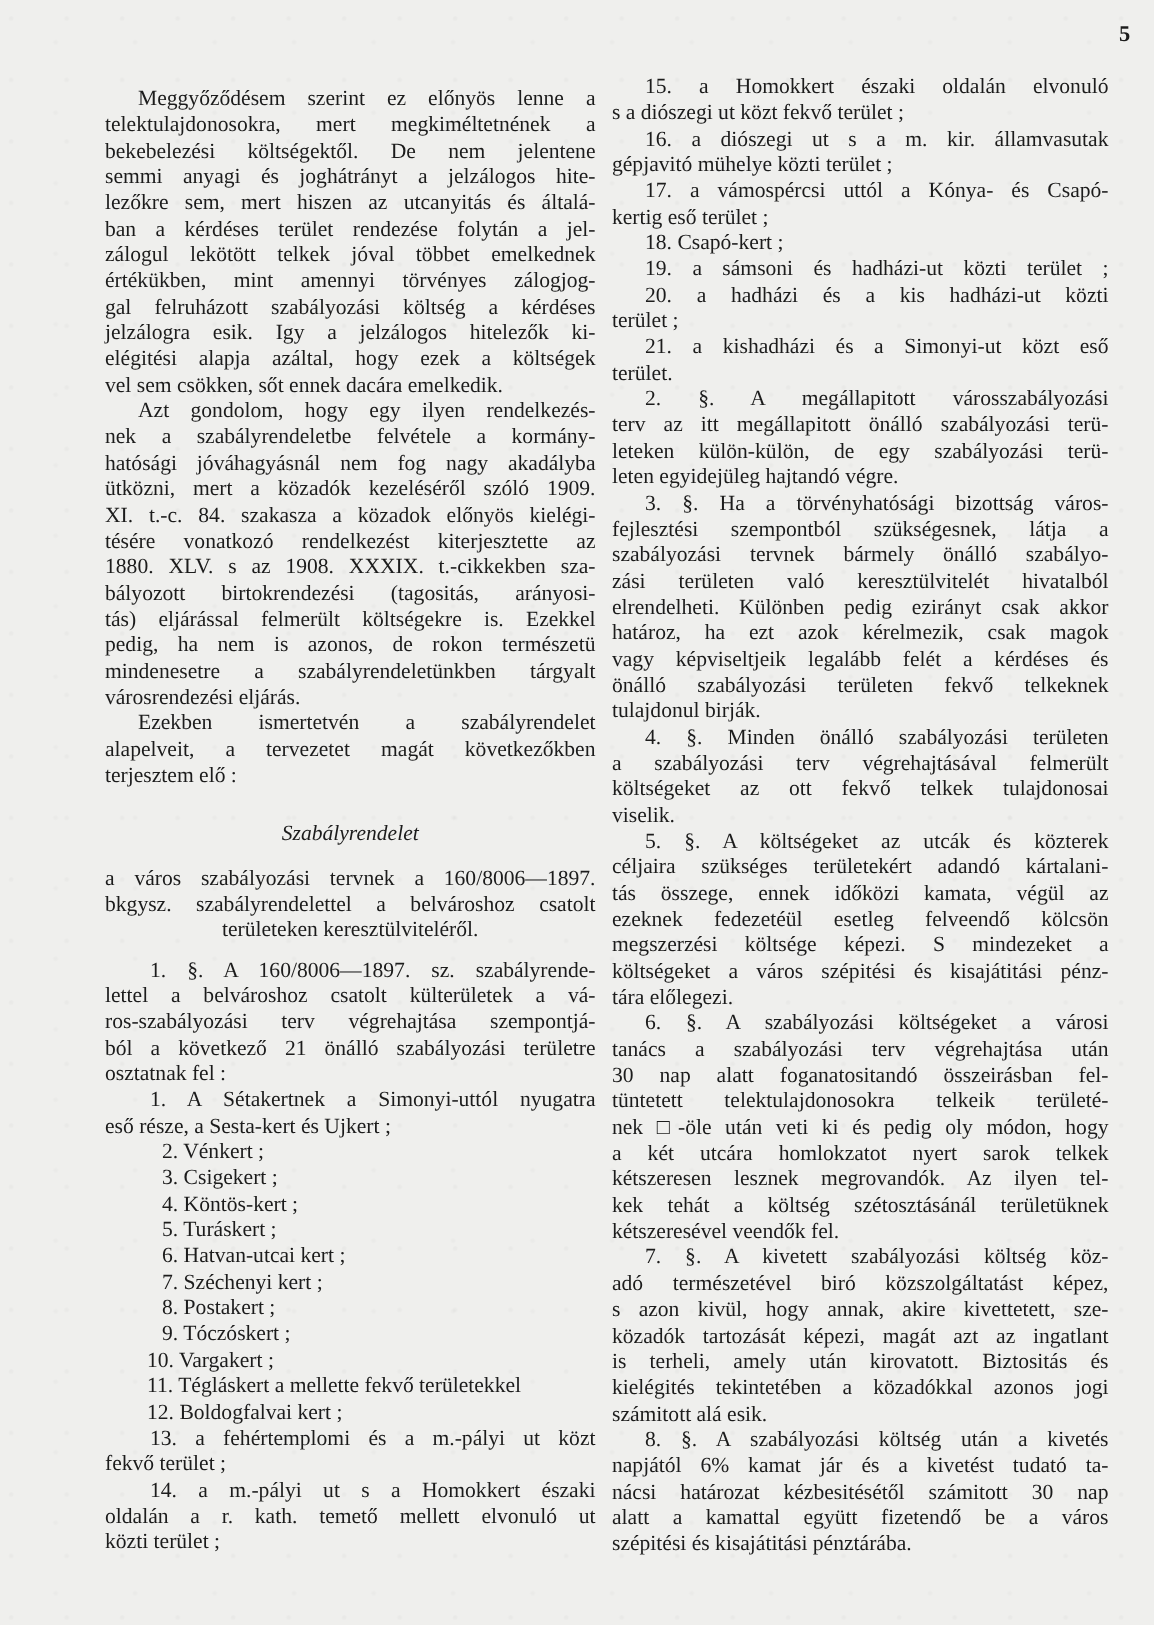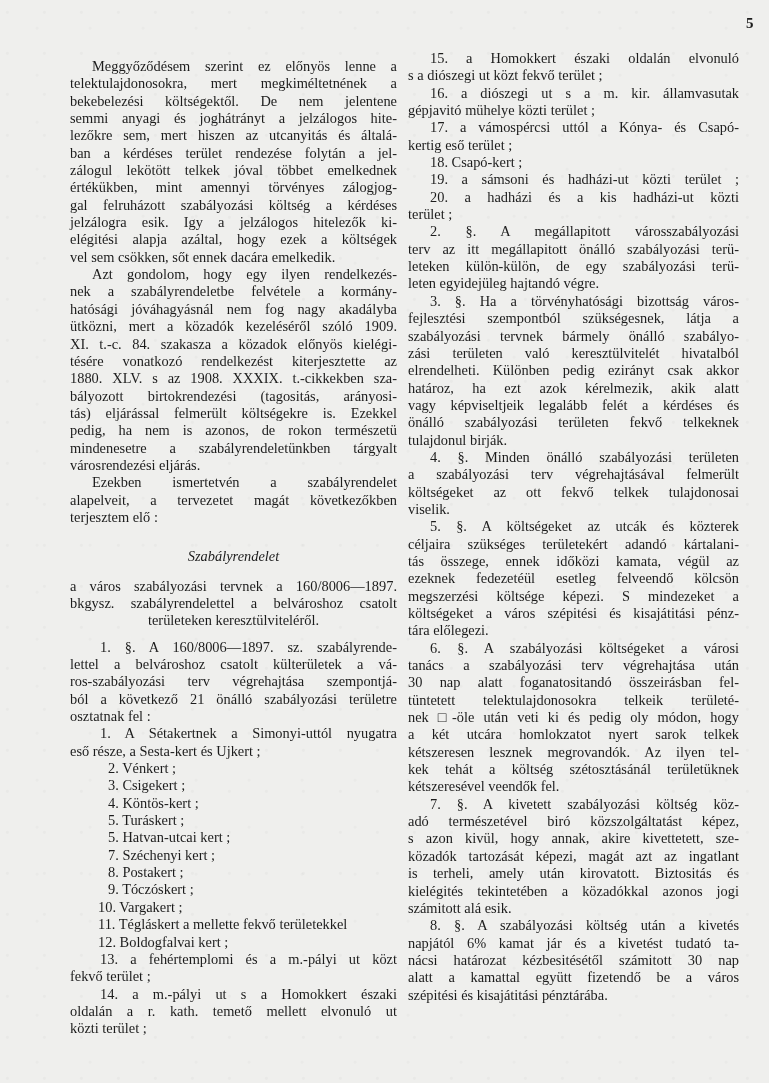--- a/index.html
+++ b/index.html
@@ -153,21 +153,21 @@
 
     <div>
       <div>
         <span class="line indent2">1. A Sétakertnek a Simonyi-uttól nyugatra</span>
         <span class="line last">eső része, a Sesta-kert és Ujkert ;</span>
       </div>
       <span class="line item">2. Vénkert ;</span>
       <span class="line item">3. Csigekert ;</span>
       <span class="line item">4. Köntös-kert ;</span>
       <span class="line item">5. Turáskert ;</span>
-      <span class="line item">5. Hatvan-utcai kert ;</span>
+      <span class="line item">6. Hatvan-utcai kert ;</span>
       <span class="line item">7. Széchenyi kert ;</span>
       <span class="line item">8. Postakert ;</span>
       <span class="line item">9. Tóczóskert ;</span>
       <span class="line item-wide">10. Vargakert ;</span>
       <span class="line item-wide">11. Tégláskert a mellette fekvő területekkel</span>
       <span class="line item-wide">12. Boldogfalvai kert ;</span>
       <div>
         <span class="line indent2">13. a fehértemplomi és a m.-pályi ut közt</span>
         <span class="line last">fekvő terület ;</span>
       </div>
@@ -193,36 +193,40 @@
       <div>
         <span class="line indent">17. a vámospércsi uttól a Kónya- és Csapó-</span>
         <span class="line last">kertig eső terület ;</span>
       </div>
       <span class="line indent last">18. Csapó-kert ;</span>
       <span class="line indent">19. a sámsoni és hadházi-ut közti terület ;</span>
       <div>
         <span class="line indent">20. a hadházi és a kis hadházi-ut közti</span>
         <span class="line last">terület ;</span>
       </div>
+      <div>
+        <span class="line indent">21. a kishadházi és a Simonyi-ut közt eső</span>
+        <span class="line last">terület.</span>
+      </div>
     </div>
 
     <div>
       <span class="line indent">2. §. A megállapitott városszabályozási</span>
       <span class="line">terv az itt megállapitott önálló szabályozási terü-</span>
       <span class="line">leteken külön-külön, de egy szabályozási terü-</span>
       <span class="line last">leten egyidejüleg hajtandó végre.</span>
     </div>
 
     <div>
       <span class="line indent">3. §. Ha a törvényhatósági bizottság város-</span>
       <span class="line">fejlesztési szempontból szükségesnek, látja a</span>
       <span class="line">szabályozási tervnek bármely önálló szabályo-</span>
       <span class="line">zási területen való keresztülvitelét hivatalból</span>
       <span class="line">elrendelheti. Különben pedig ezirányt csak akkor</span>
-      <span class="line">határoz, ha ezt azok kérelmezik, akik alatt</span>
+      <span class="line">határoz, ha ezt azok kérelmezik, csak magok</span>
       <span class="line">vagy képviseltjeik legalább felét a kérdéses és</span>
       <span class="line">önálló szabályozási területen fekvő telkeknek</span>
       <span class="line last">tulajdonul birják.</span>
     </div>
 
     <div>
       <span class="line indent">4. §. Minden önálló szabályozási területen</span>
       <span class="line">a szabályozási terv végrehajtásával felmerült</span>
       <span class="line">költségeket az ott fekvő telkek tulajdonosai</span>
       <span class="line last">viselik.</span>

